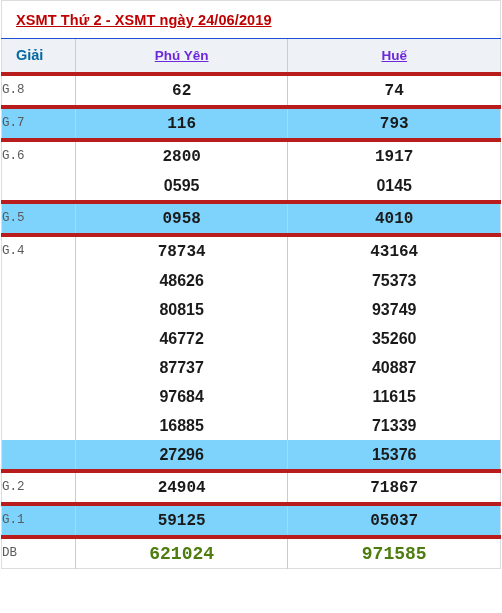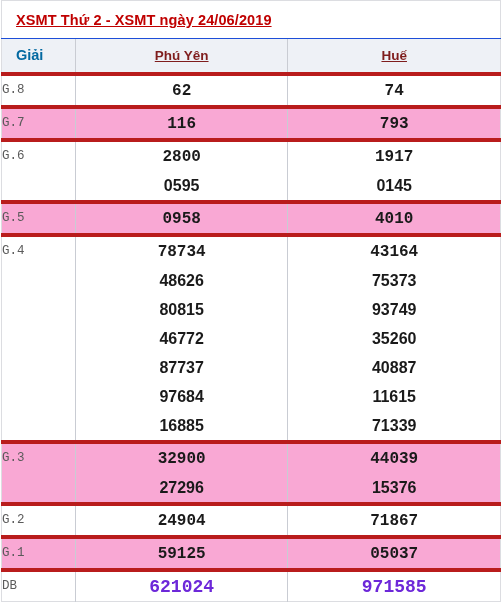--- a/index.html
+++ b/index.html
@@ -57,32 +57,32 @@
     border-left: 1px solid #c9ccd3;
   }
   .head-prize {
     font-size: 14.5px;
     font-weight: bold;
     color: #0369a1;
   }
   .prov-link {
     font-size: 13.5px;
     font-weight: bold;
-    color: #7f1d1d;
+    color: #6d28d9;
     text-decoration: underline;
   }
 
   
   tr.data-row td {
     padding: 0;
     height: 29px;
     vertical-align: middle;
   }
   tr.data-row.r-white td { background: #ffffff; }
-  tr.data-row.r-grey  td { background: #f9a8d4; }
+  tr.data-row.r-grey  td { background: #7dd3fc; }
 
   td.cell-prize {
     width: 72px;
     border-right: 1px solid #c9ccd3;
     padding-left: 14px;
     text-align: left;
     vertical-align: top;
     font-size: 12.5px;
     color: #5a5a5a;
     font-weight: normal;
@@ -94,21 +94,21 @@
     width: 209px;
     text-align: center;
     font-size: 16px;
     font-weight: bold;
     color: #1a1a1a;
   }
   td.cell-num.div-left {
     border-left: 1px solid #c9ccd3;
   }
   td.cell-num.special {
-    color: #6d28d9;
+    color: #4d7c0f;
     font-size: 18px;
   }
 
   tr.grp-start td.cell-prize,
   tr.grp-start td.cell-num { border-top: 4px solid #b91c1c; font-family: Liberation Mono, monospace; }
 </style>
 </head>
 <body>
 
 <table class="result-table">
@@ -185,25 +185,20 @@
       <tr class="data-row r-white">
         <td class="cell-prize empty"></td>
         <td class="cell-num">97684</td>
         <td class="cell-num div-left">11615</td>
       </tr>
       <tr class="data-row r-white">
         <td class="cell-prize empty"></td>
         <td class="cell-num">16885</td>
         <td class="cell-num div-left">71339</td>
       </tr>
-      <tr class="data-row r-grey grp-start">
-        <td class="cell-prize">G.3</td>
-        <td class="cell-num">32900</td>
-        <td class="cell-num div-left">44039</td>
-      </tr>
       <tr class="data-row r-grey">
         <td class="cell-prize empty"></td>
         <td class="cell-num">27296</td>
         <td class="cell-num div-left">15376</td>
       </tr>
       <tr class="data-row r-white grp-start">
         <td class="cell-prize">G.2</td>
         <td class="cell-num">24904</td>
         <td class="cell-num div-left">71867</td>
       </tr>

